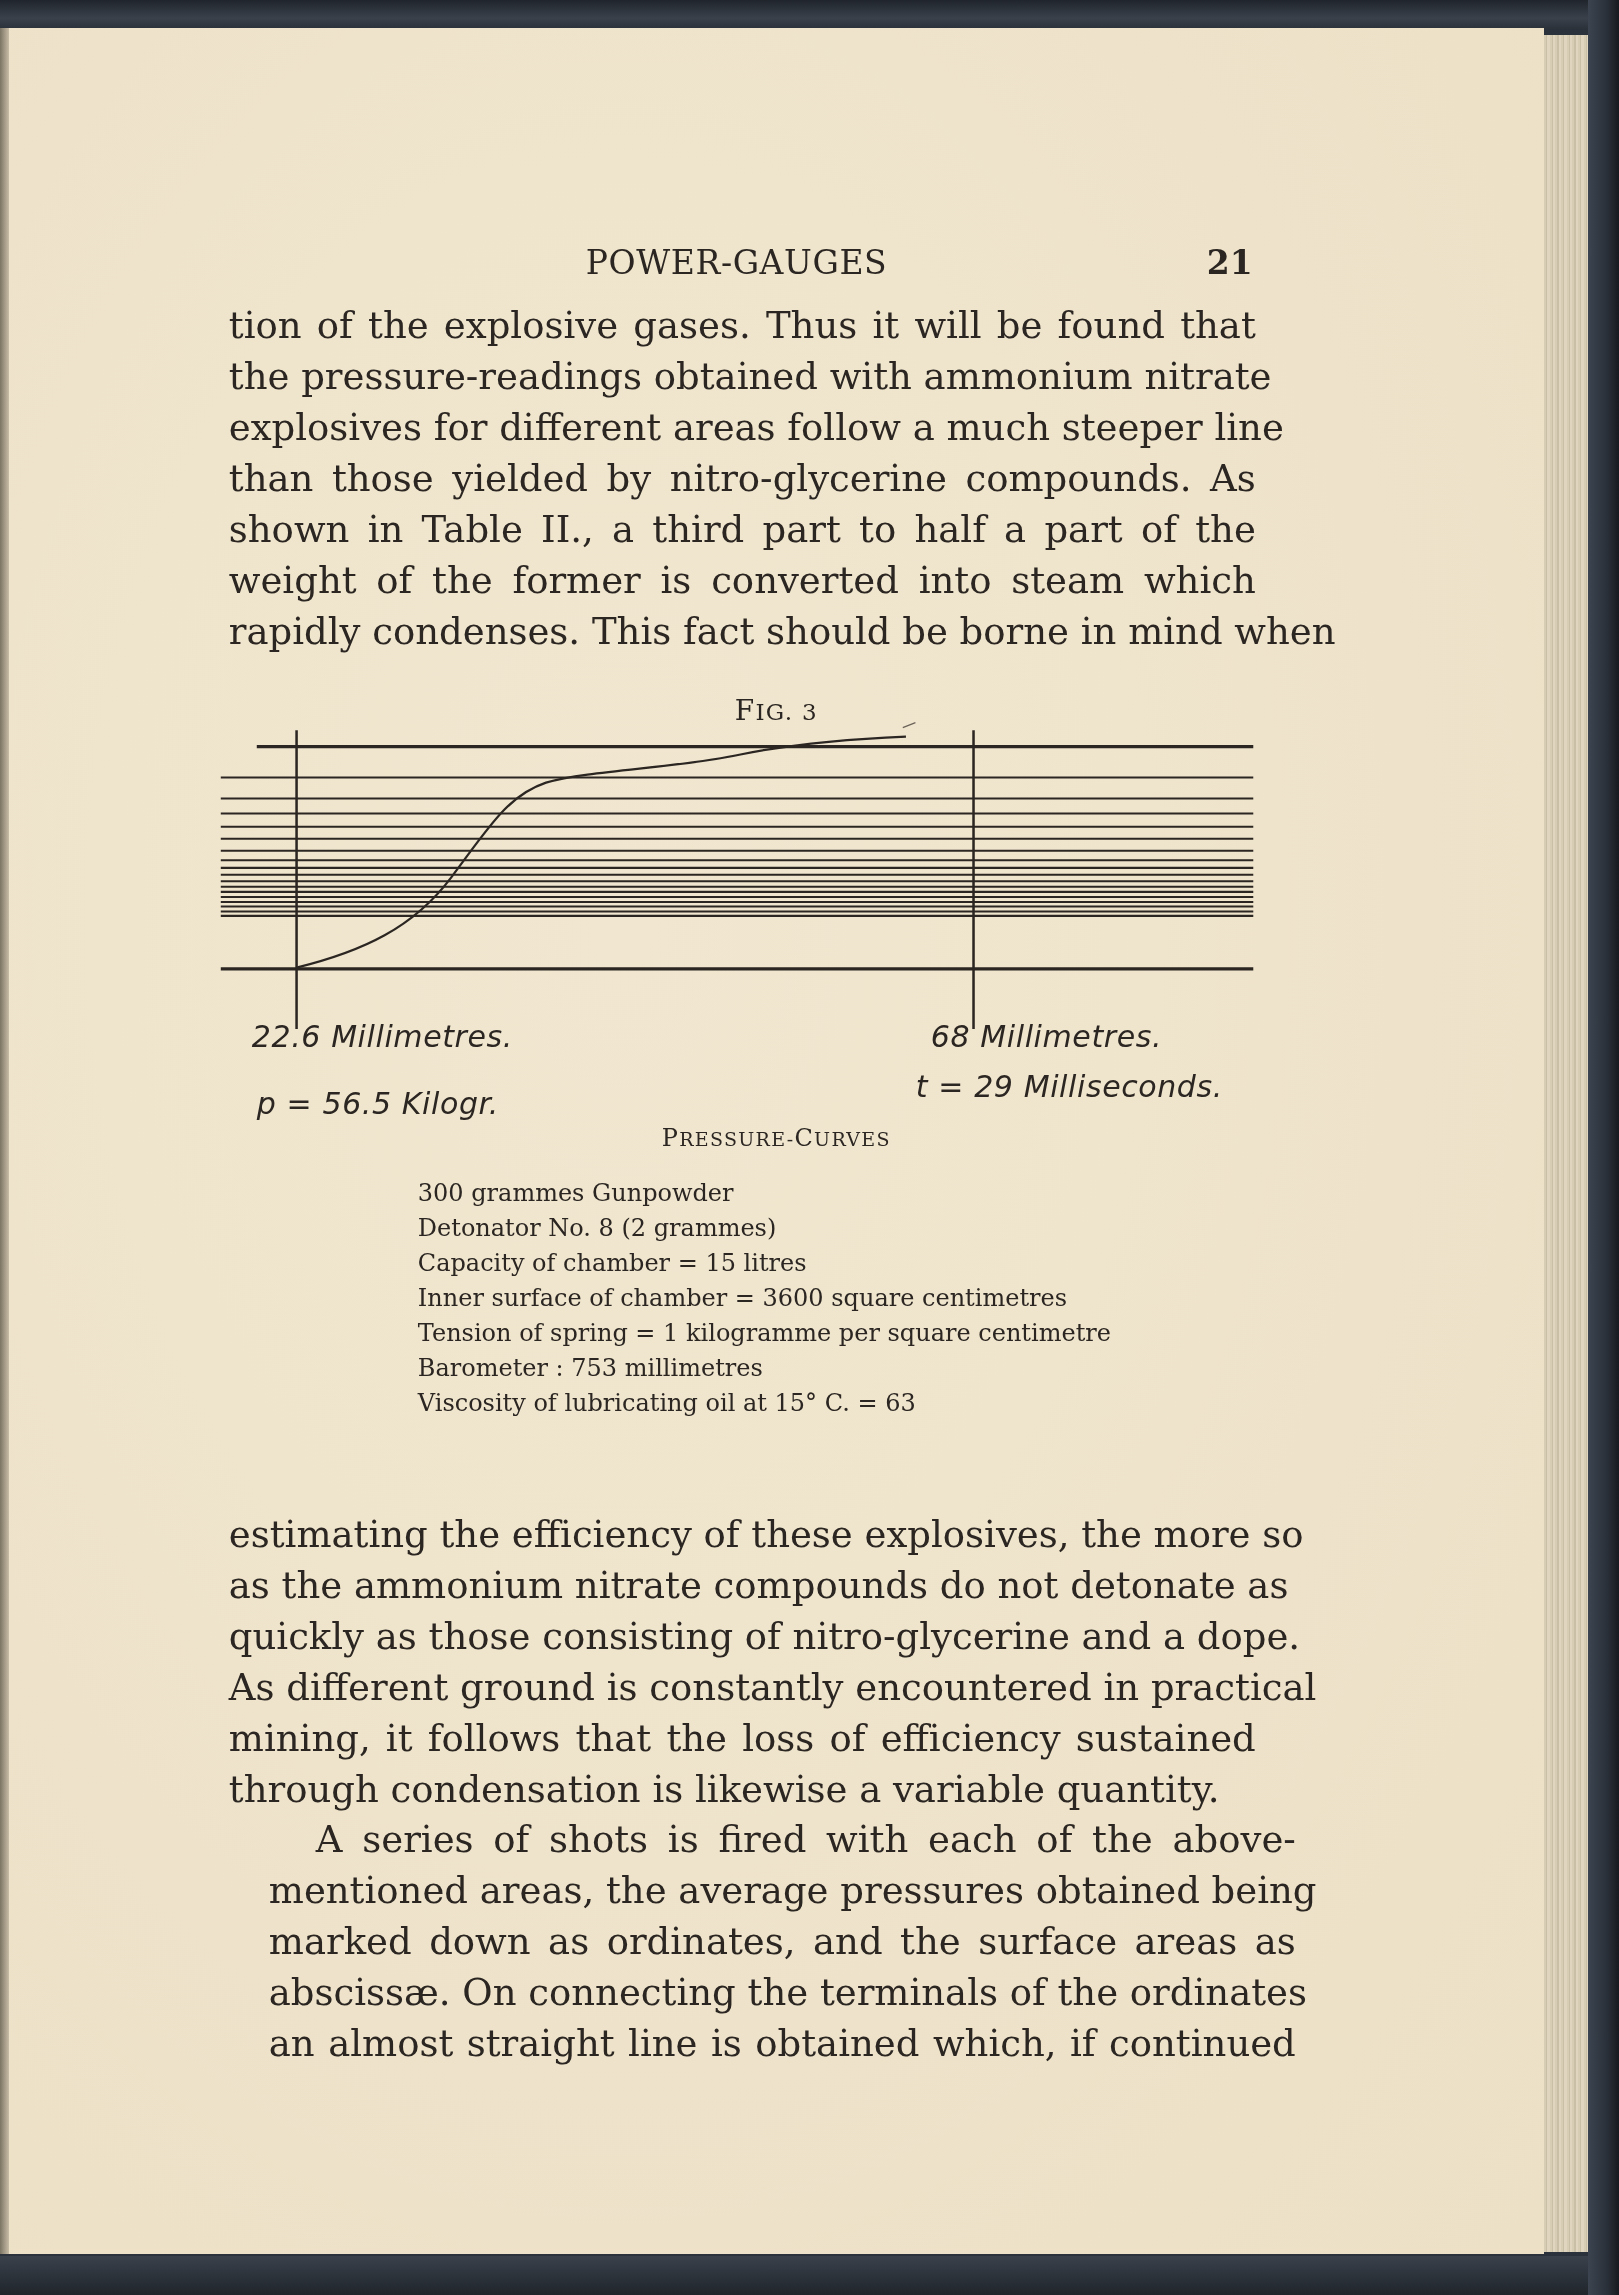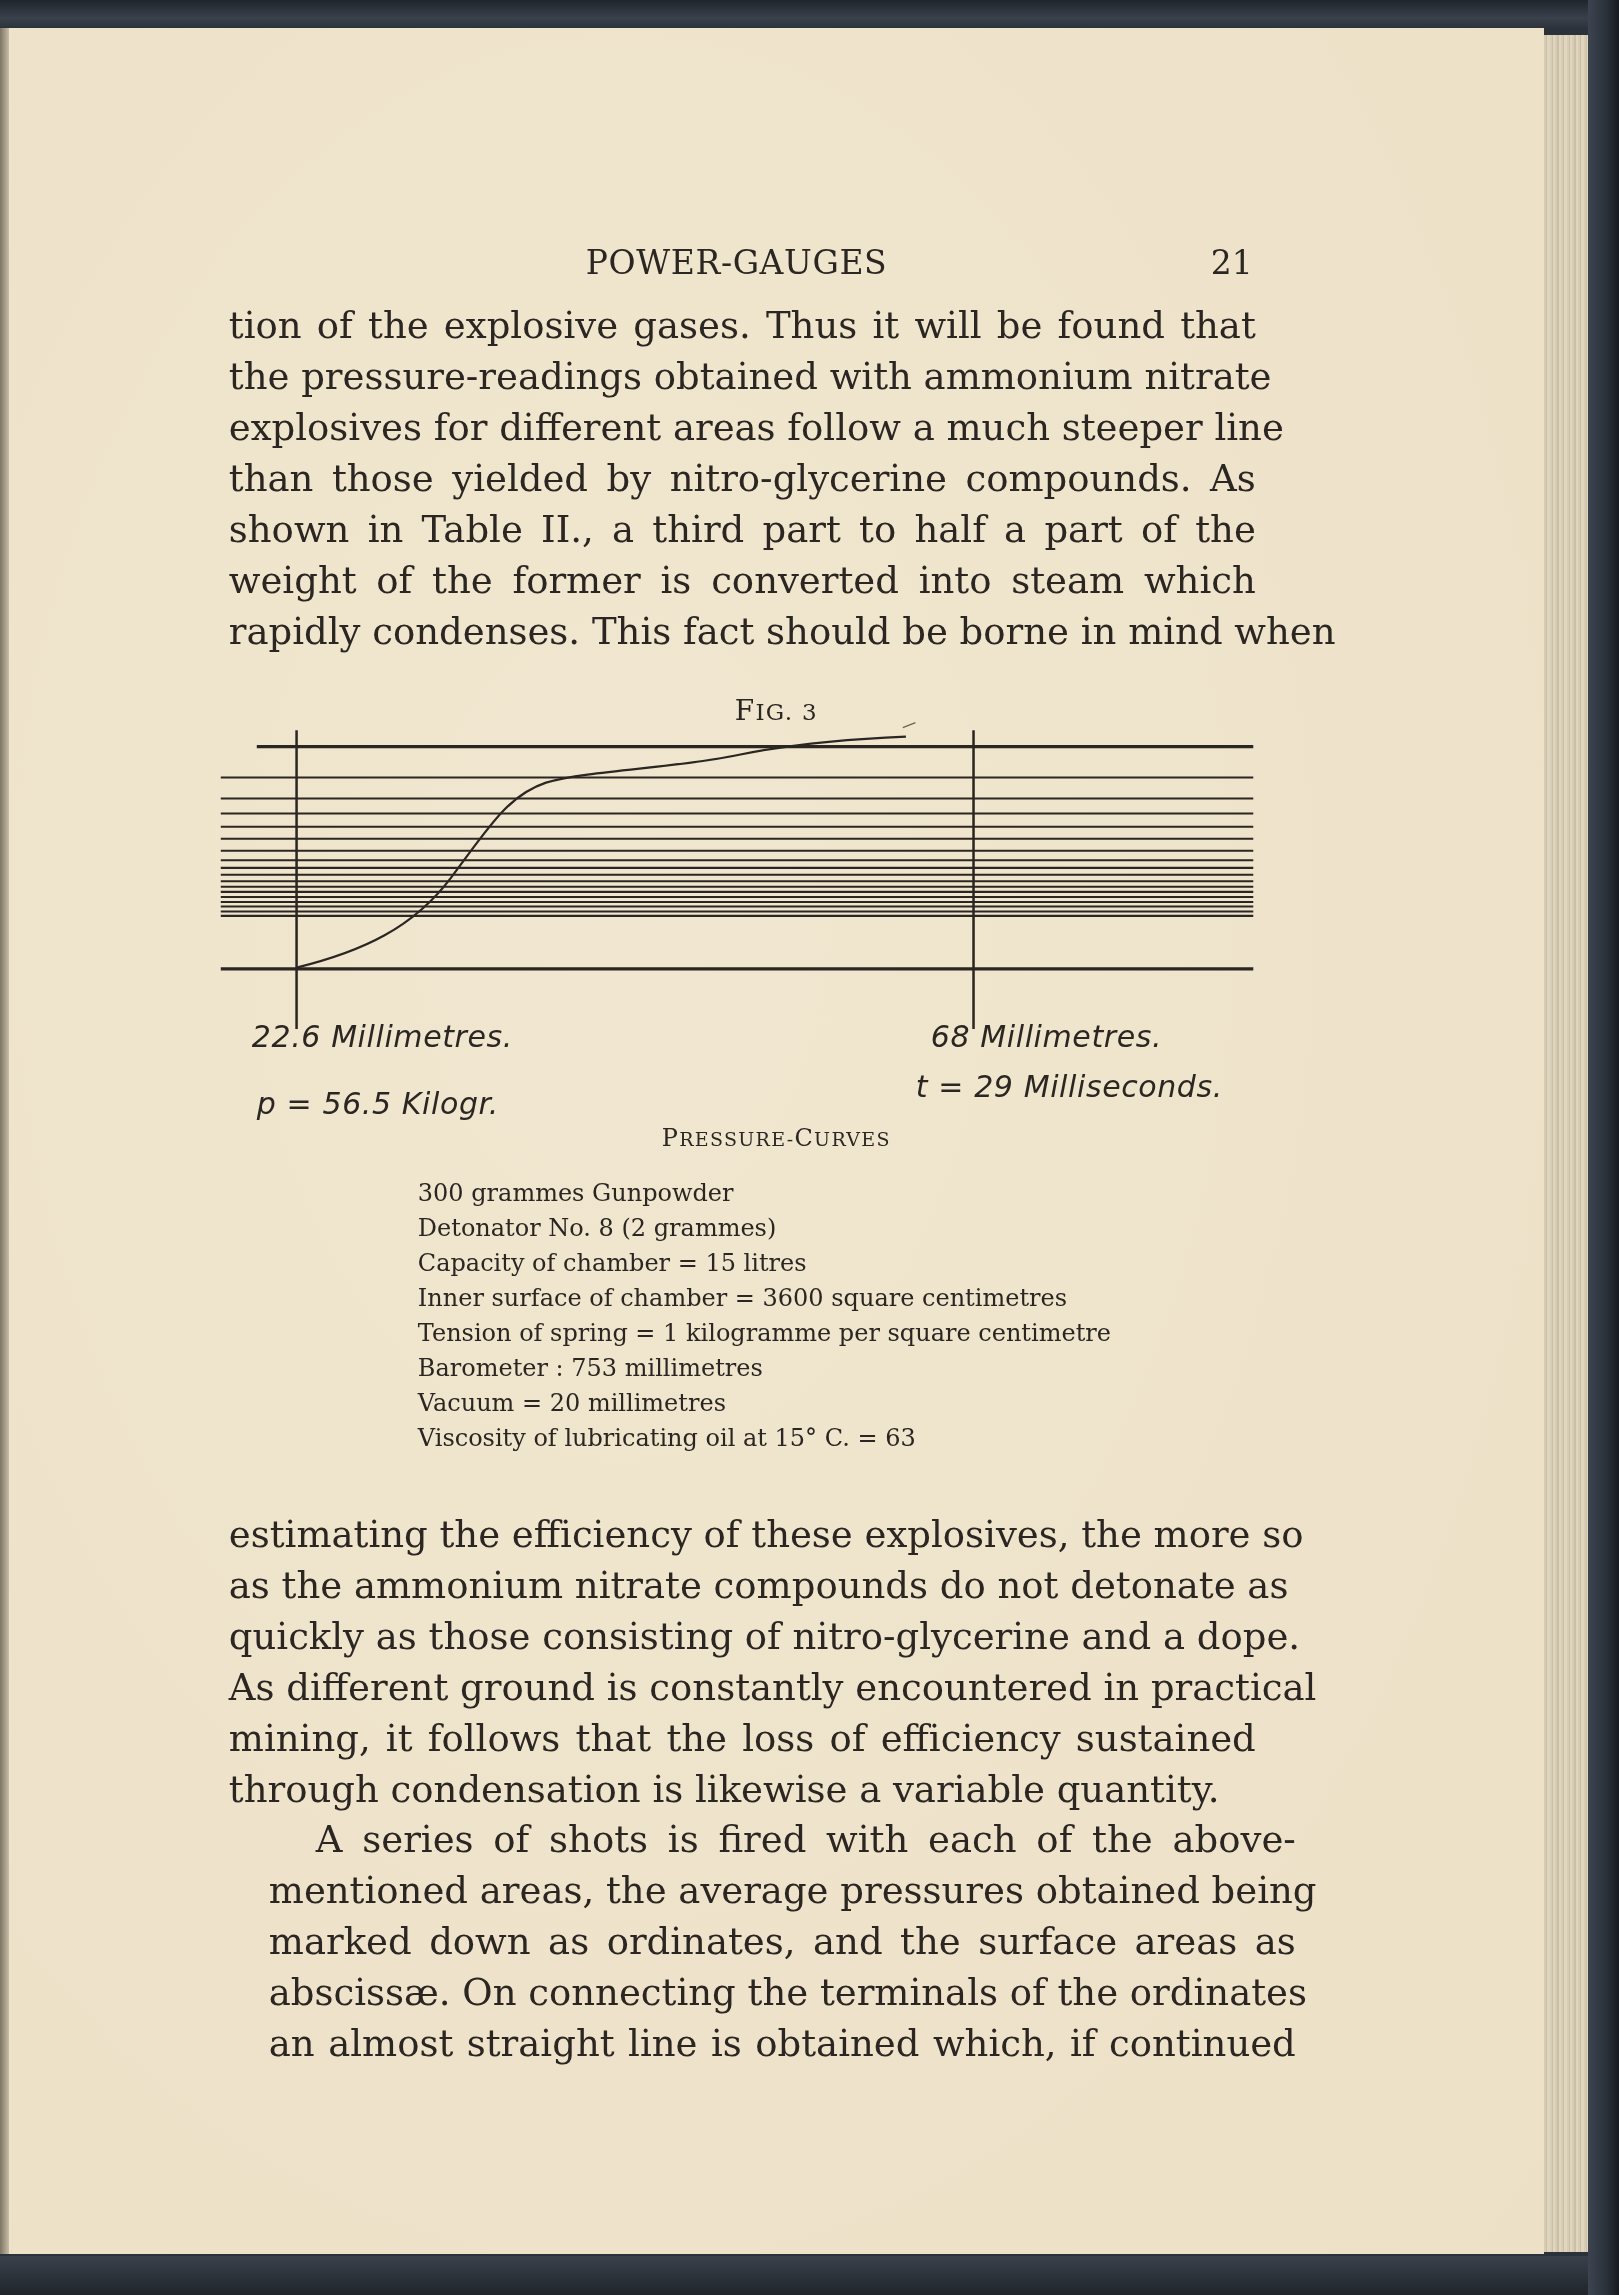--- a/index.html
+++ b/index.html
@@ -35,21 +35,21 @@
       background: #efe4cc;
       background-image: radial-gradient(ellipse at 40% 40%, #f1e7d0 0%, #ece0c6 100%);
     }
     .running-head {
       position: absolute; top: 215px; left: 208px; width: 1036px; height: 44px;
     }
     .running-title {
       position: absolute; left: 369px; top: 0; font-size: 33px; letter-spacing: 0.6px;
     }
     .page-number {
-      position: absolute; right: 0; top: 0; font-size: 33px; font-weight: normal;
+      position: absolute; right: 0; top: 0; font-size: 33px; font-weight: bold;
     }
     .para {
       position: absolute; left: 220px; width: 1027px;
       font-size: 37px; line-height: 51px; text-align: justify;
       text-align-last: justify;
     }
     .para .line { display: block; white-space: nowrap; text-align: justify; text-align-last: justify; }
     .para .line.last { text-align-last: left; }
     .para .line.indent { padding-left: 47px; }
     .fig-caption-top {
@@ -140,21 +140,20 @@
     <span class="cap">P</span><span>RESSURE-</span><span class="cap">C</span><span>URVES</span>
   </div>
 
   <div class="specs">
     <span class="row">300 grammes Gunpowder</span>
     <span class="row">Detonator No. 8 (2 grammes)</span>
     <span class="row">Capacity of chamber = 15 litres</span>
     <span class="row">Inner surface of chamber = 3600 square centimetres</span>
     <span class="row">Tension of spring = 1 kilogramme per square centimetre</span>
     <span class="row">Barometer :  753 millimetres</span>
-    <span class="row">Vacuum = 20 millimetres</span>
     <span class="row">Viscosity of lubricating oil at 15° C. = 63</span>
   </div>
 
   <div class="para" style="top:1481px;">
     <span class="line">estimating the efficiency of these explosives, the more so</span>
     <span class="line">as the ammonium nitrate compounds do not detonate as</span>
     <span class="line">quickly as those consisting of nitro-glycerine and a dope.</span>
     <span class="line">As different ground is constantly encountered in practical</span>
     <span class="line">mining, it follows that the loss of efficiency sustained</span>
     <span class="line last">through condensation is likewise a variable quantity.</span>

